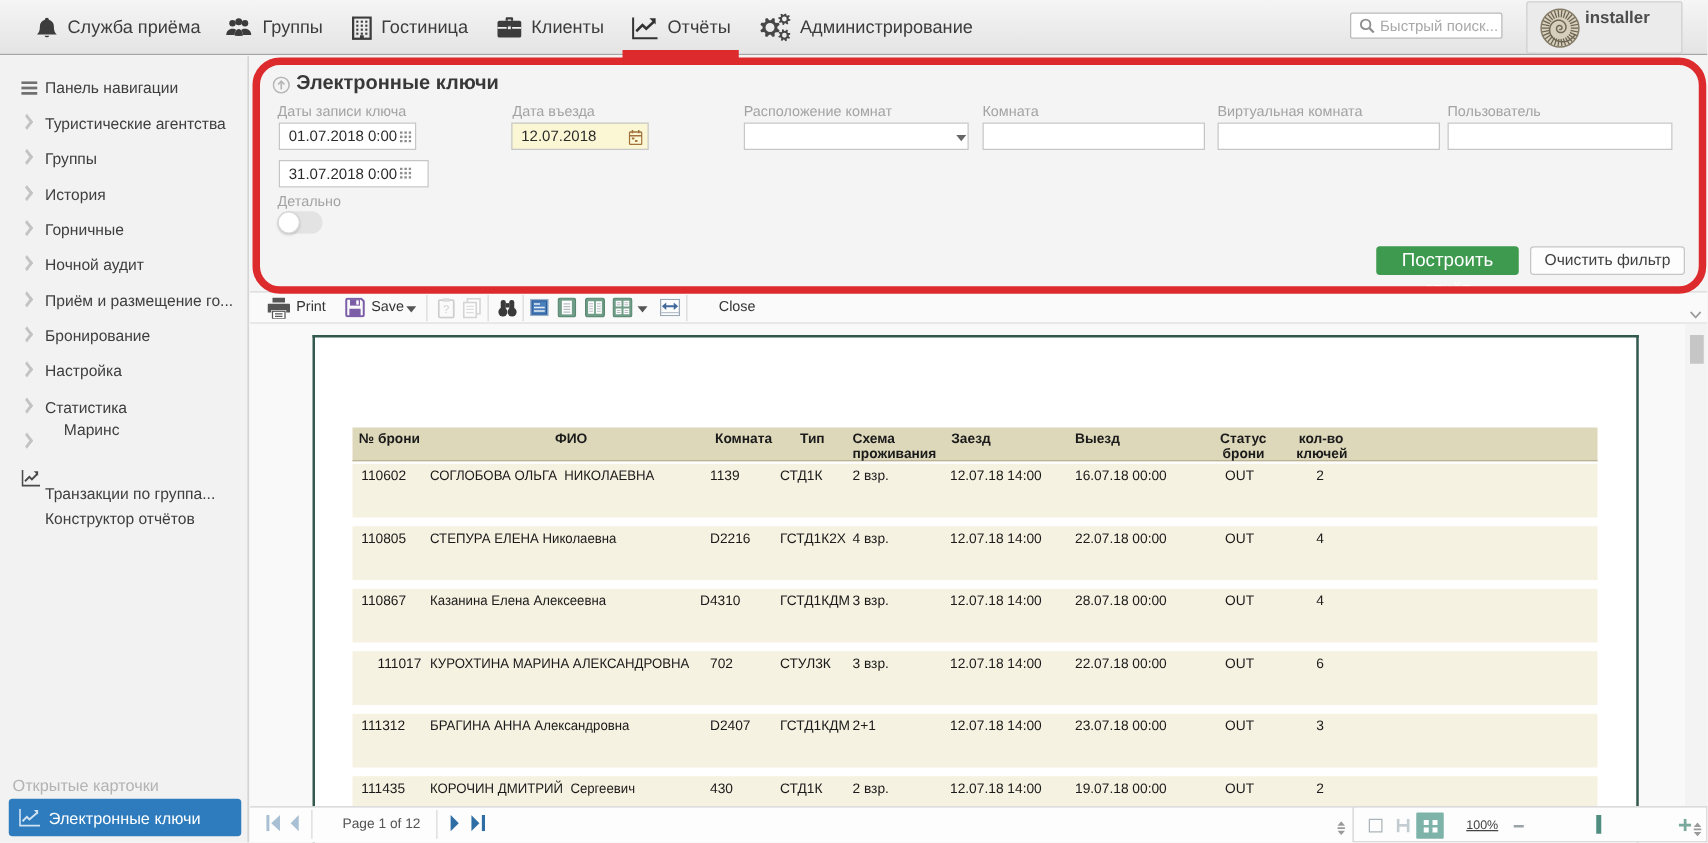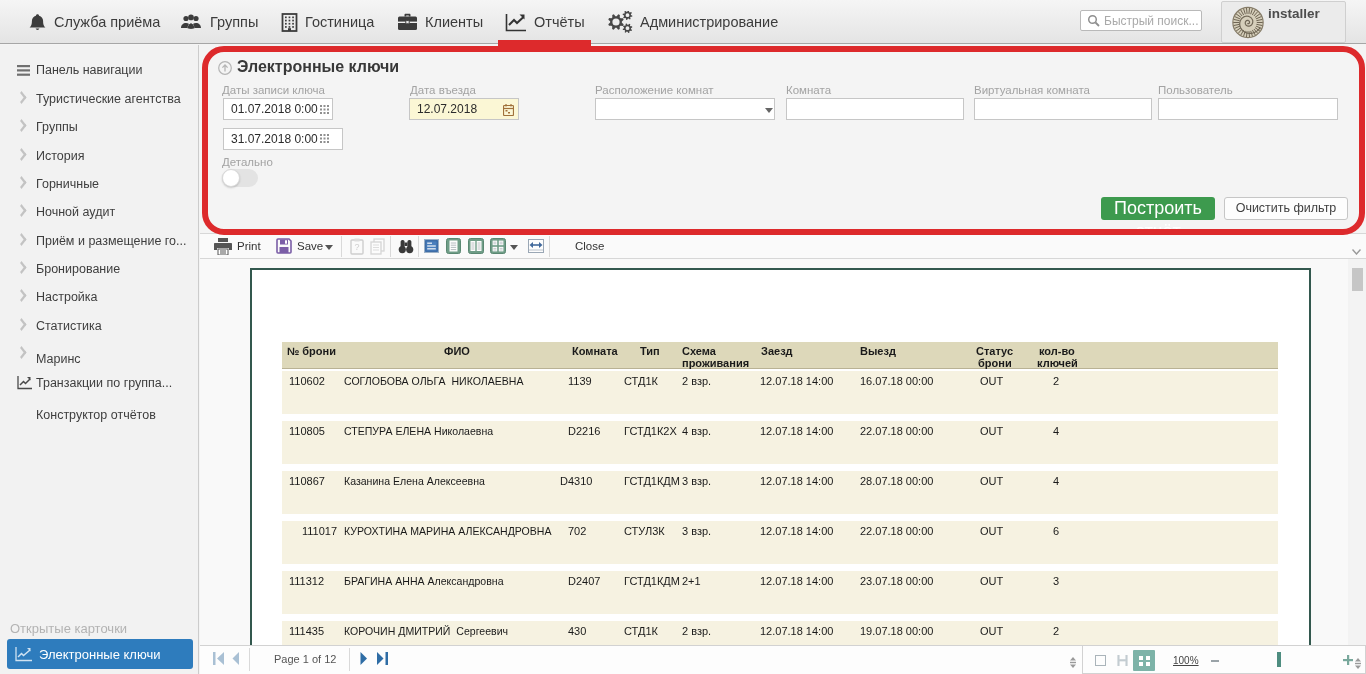--- a/index.html
+++ b/index.html
@@ -35,21 +35,21 @@
   #collapse-ic { position:absolute; left:218px; top:61px; }
   #formtitle { position:absolute; left:237px; top:58px; font-size:16px; font-weight:bold; color:#383838; }
   .flabel { position:absolute; font-size:11.5px; color:#a3a3a3; white-space:nowrap; }
   .finput { position:absolute; height:22px; background:#fff; border:1px solid #c6c6c6;
     font-size:12px; color:#2b2b2b; line-height:20px; padding-left:7px; }
   #toggle { position:absolute; left:222px; top:169px; width:36px; height:18px; background:#e3e3e3;
     border-radius:9px; }
   #toggle::after { content:""; position:absolute; left:0px; top:0px; width:16px; height:16px;
     background:#fff; border:1px solid #d8d8d8; border-radius:50%; box-shadow:0 1px 2px rgba(0,0,0,0.18); }
   #btn-green { position:absolute; left:1101px; top:197px; width:114px; height:23px; background:#3d9a4e;
-    border-radius:3px; color:#fff; font-size:18px; text-align:center; line-height:23px; }
+    border-radius:3px; color:#fff; font-size:15px; text-align:center; line-height:23px; }
   #btn-white { position:absolute; left:1224px; top:197px; width:124px; height:23px; background:#fdfdfd;
     border:1px solid #c6c6c6; border-radius:3px; color:#3f3f3f; font-size:12.5px; text-align:center; line-height:21px; }
 
   
   #annot { position:absolute; left:202px; top:46px; width:1163px; height:189px;
     border:6px solid #dd2a2c; border-radius:22px; z-index:50; pointer-events:none; }
 
   
   #toolbar { position:absolute; left:200px; top:233px; width:1166px; height:26px;
     background:#fafafa; border-top:1px solid #d7d7d7; border-bottom:1px solid #d7d7d7; }
@@ -225,27 +225,27 @@
 <div class="sitem" style="top:205px;">Ночной аудит</div>
 <div class="chev" style="top:236px;"></div>
 <div class="sitem" style="top:234px;">Приём и размещение го...</div>
 <div class="chev" style="top:264px;"></div>
 <div class="sitem" style="top:262px;">Бронирование</div>
 <div class="chev" style="top:292px;"></div>
 <div class="sitem" style="top:290px;">Настройка</div>
 <div class="chev" style="top:321px;"></div>
 <div class="sitem" style="top:319px;">Статистика</div>
 <div class="chev" style="top:349px;"></div>
-<div class="sitem" style="top:352px;">Маринс</div>
+<div class="sitem" style="top:337px;margin-left:15px;">Маринс</div>
 <svg class="abs" style="left:17px; top:376px;" width="15" height="14" viewBox="0 0 15 14">
     <path fill="none" stroke="#4a4a4a" stroke-width="1.3" d="M1 0v12.5H15"></path>
     <path fill="none" stroke="#4a4a4a" stroke-width="1.5" d="M3 9l3.5-3.5 2 2L13 3"></path>
     <path fill="#4a4a4a" d="M13.5 1h-3.5l3.5 3.5z"></path>
   </svg>
-<div class="sitem" style="top:376px;">Транзакции по группа...</div>
+<div class="sitem" style="top:388px;">Транзакции по группа...</div>
 <div class="sitem" style="top:408px;text-align:right;">Конструктор отчётов</div>
 
 <div id="opencards">Открытые карточки</div>
 <div id="bluetab">
   <svg style="margin-left:8px; margin-right:7px;" width="17" height="15" viewBox="0 0 17 15">
       <path fill="none" stroke="#cfe2f2" stroke-width="1.3" d="M1 0v13.5H17"></path>
       <path fill="none" stroke="#cfe2f2" stroke-width="1.5" d="M3 10l3.5-3.5 2 2L15 3"></path>
       <path fill="#cfe2f2" d="M15.5 1h-3.5l3.5 3.5z"></path>
     </svg>
   <span>Электронные ключи</span>

